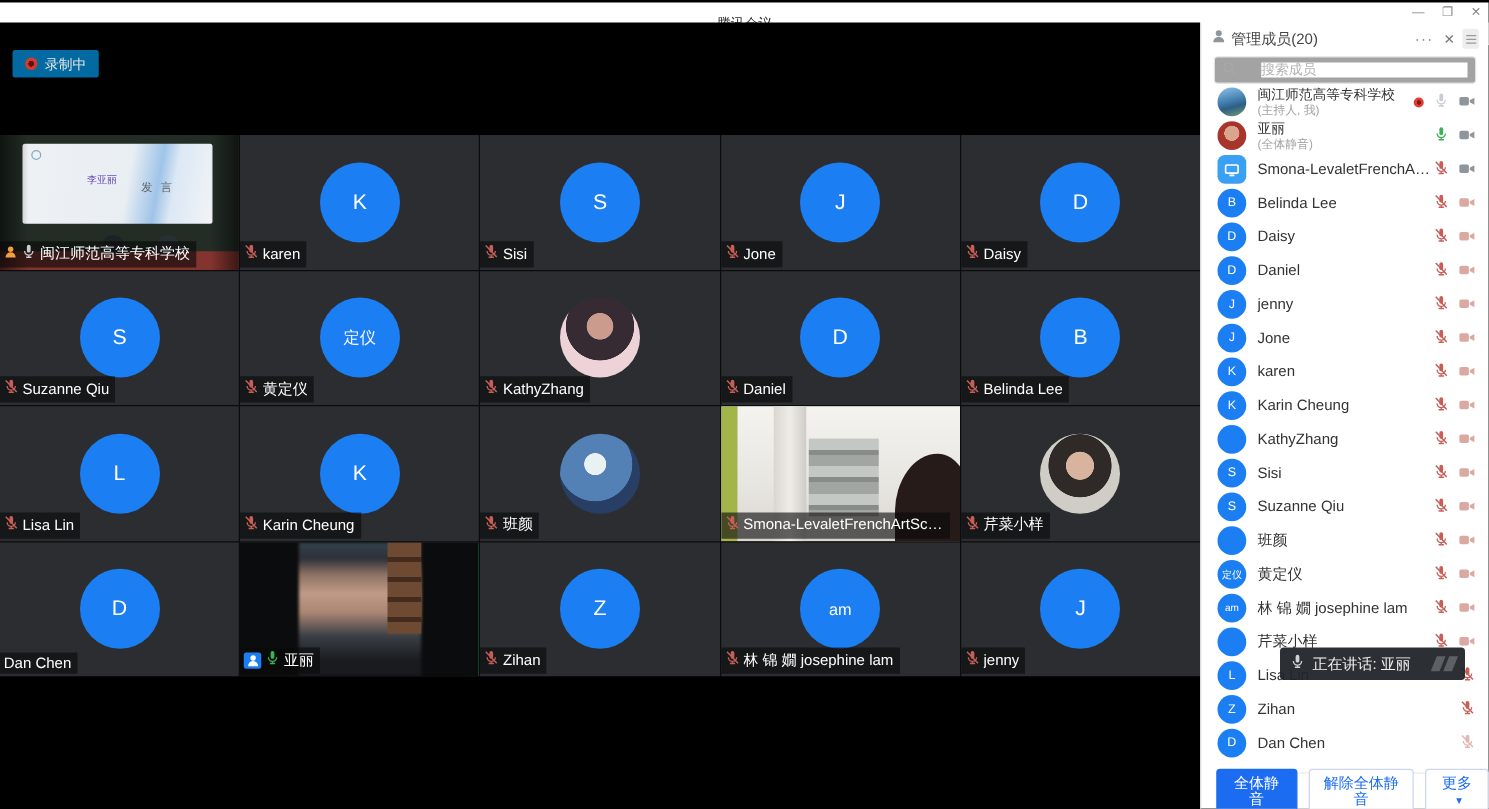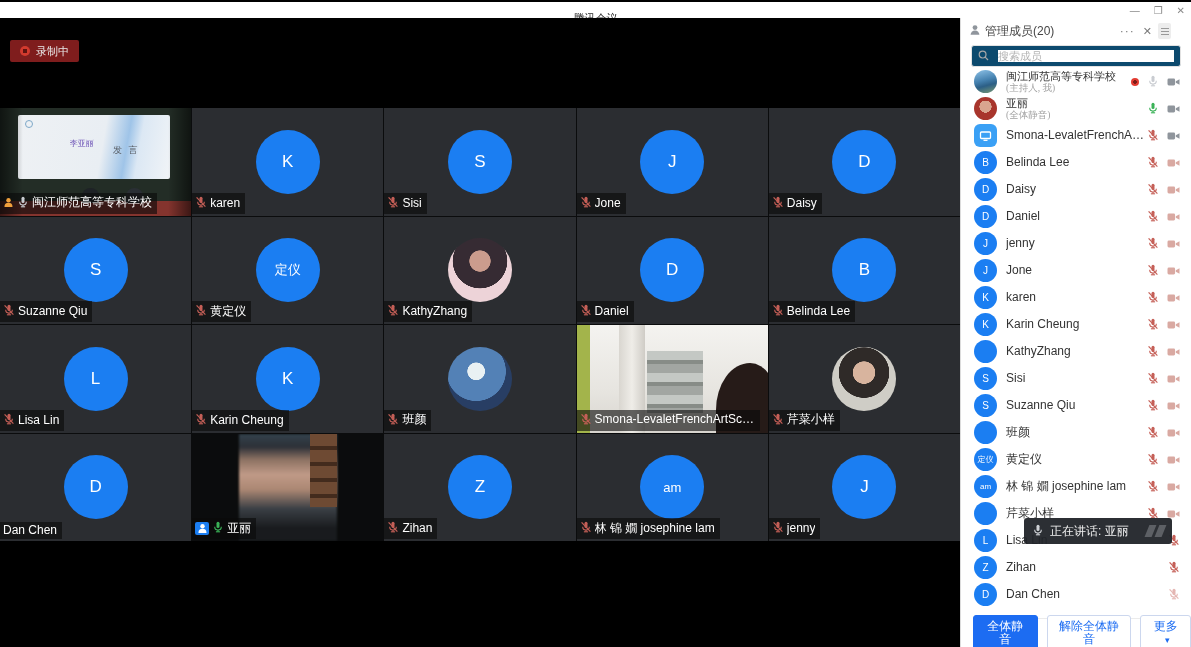--- a/index.html
+++ b/index.html
@@ -8,21 +8,21 @@
 
   
   .titlebar { position:absolute; top:2px; left:0; width:1191px; height:34px; background:#ffffff;
               border-bottom:1px solid #e3e3e3; display:flex; align-items:center; }
   .titlebar .title { position:absolute; left:0; right:0; text-align:center; font-size:11px; color:#2b2b2b; }
   .win-controls { position:absolute; right:6px; top:0; height:18px; display:flex; align-items:center; gap:14px; }
   .win-controls span { font-size:10px; color:#8a8a8a; cursor:default; line-height:18px; }
 
   
   .stage { position:absolute; top:18px; left:0; width:960px; height:629px; background:#000; }
-  .rec-pill { position:absolute; top:22px; left:10px; height:22px; background:#7f1d1d; border-radius:2px;
+  .rec-pill { position:absolute; top:22px; left:10px; height:22px; background:#0369a1; border-radius:2px;
               display:flex; align-items:center; gap:6px; padding:0 10px;text-align:right; }
   .rec-dot { width:10px; height:10px; border-radius:50%;
              background:radial-gradient(circle at 50% 50%, #5f1310 0 32%, #d23a2e 33% 100%); }
   .rec-pill b { font-size:11px; color:#e8e8e8; font-weight:normal; }
 
   .grid { position:absolute; top:90px; left:0; width:960px; height:433px; display:grid;
           grid-template-columns:repeat(5,1fr); grid-template-rows:repeat(4,1fr); gap:1px; background:#0b0c0d; }
   .tile { position:relative; background:#2b2d31; overflow:hidden; }
   .tile.speaking { box-shadow:inset 0 0 0 1px #27a150; }
 
@@ -67,44 +67,44 @@
   
   .v-portrait { position:absolute; inset:0; background:#0b0c0d; }
   .v-portrait .col { position:absolute; left:50%; top:0; transform:translateX(-50%); width:98px; height:100%;
       filter:blur(1.1px);
       background:linear-gradient(180deg,#33414c 0%,#2d3138 12%,#8d7263 24%,#c09a87 38%,#ab8773 52%,#3a3f45 70%,#191b1e 88%); }
   .v-portrait .shelf { position:absolute; left:calc(50% + 22px); top:0; width:27px; height:68%; filter:blur(.6px);
       background:repeating-linear-gradient(180deg,#6e4a33 0 12px,#432b1d 12px 16px); }
 
   
   .sidebar { position:absolute; top:18px; right:0; width:231px; height:629px; background:#fff; border-left:1px solid #dcdcdc; }
-  .sb-header { height:24px; display:flex; align-items:center; padding:2px 20px 0 8px; }
+  .sb-header { height:24px; display:flex; align-items:center; padding:2px 8px 0 8px; }
   .sb-header .ttl { font-size:12px; color:#454545; margin-left:4px; flex:1; }
   .sb-more { font-size:12px; color:#7a7a7a; letter-spacing:1px; margin-right:8px; cursor:default; }
   .sb-close { font-size:11px; color:#7a7a7a; margin-right:6px; cursor:default; }
   .sb-handle { width:13px; height:16px; background:#ededed; border-radius:2px; display:flex; flex-direction:column;
                justify-content:center; gap:2px; align-items:center; }
   .sb-handle i { display:block; width:8px; height:1px; background:#9a9a9a; }
   .sb-search { margin:3px 10px 4px; height:22px; border:1px solid #e2e2e2; border-radius:3px;
-               display:flex; align-items:center; padding:0 6px; gap:9px; background:#0c4a6e; }
+               display:flex; align-items:center; padding:0 6px; gap:20px; background:#a3a3a3; }
   .sb-search input { border:0; outline:0; width:100%; font-size:11px; color:#333; font-family:inherit; }
   .sb-search input::placeholder { color:#b3b3b3; }
 
   .member-list { position:absolute; top:50px; left:0; right:0; }
   .mrow { height:27px; display:flex; align-items:center; padding:0 11px 0 13px; }
   .m-avatar { width:23px; height:23px; border-radius:50%; background:#1b7ef2; color:#fff; font-size:10px;
               display:flex; align-items:center; justify-content:center; flex:none; margin-right:9px; }
   .m-avatar.multi { font-size:8px; }
   .m-avatar.room { border-radius:6px; background:#3aa0f5; }
   .photo-minjiang { background:linear-gradient(165deg,#8fc3e8 0%,#4581af 45%,#2c5f86 65%,#7a9b72 100%); }
   .photo-yali { background:radial-gradient(circle at 50% 42%, #d9a58f 0 34%, #a8352c 35% 100%); }
   .m-texts { display:flex; flex-direction:column; justify-content:center; overflow:hidden; }
   .m-name { font-size:12px; color:#333; white-space:nowrap; overflow:hidden; text-overflow:ellipsis; max-width:142px; line-height:13px; }
   .m-name.sm { font-size:11px; }
-  .m-sub { font-size:9.5px; color:#a2a2a2; line-height:11px;font-family:Liberation Serif, serif; }
+  .m-sub { font-size:9.5px; color:#a2a2a2; line-height:11px; }
   .m-icons { margin-left:auto; display:flex; align-items:center; gap:8px; }
   .m-icons.faint { opacity:.45; }
   .m-recdot { width:8px; height:8px; border-radius:50%;
               background:radial-gradient(circle at 50% 50%, #7d1d18 0 30%, #e23b31 31% 100%); }
 
   
   .toast { position:absolute; left:1024px; top:518px; width:148px; height:26px; background:rgba(33,36,41,.95);
            border-radius:3px; display:flex; align-items:center; padding:0 8px; gap:6px; z-index:60; }
   .toast .tx { font-size:12px; color:#f0f0f0; white-space:nowrap; }
   .toast .logo { margin-left:auto; display:flex; gap:3px; opacity:.45; }

